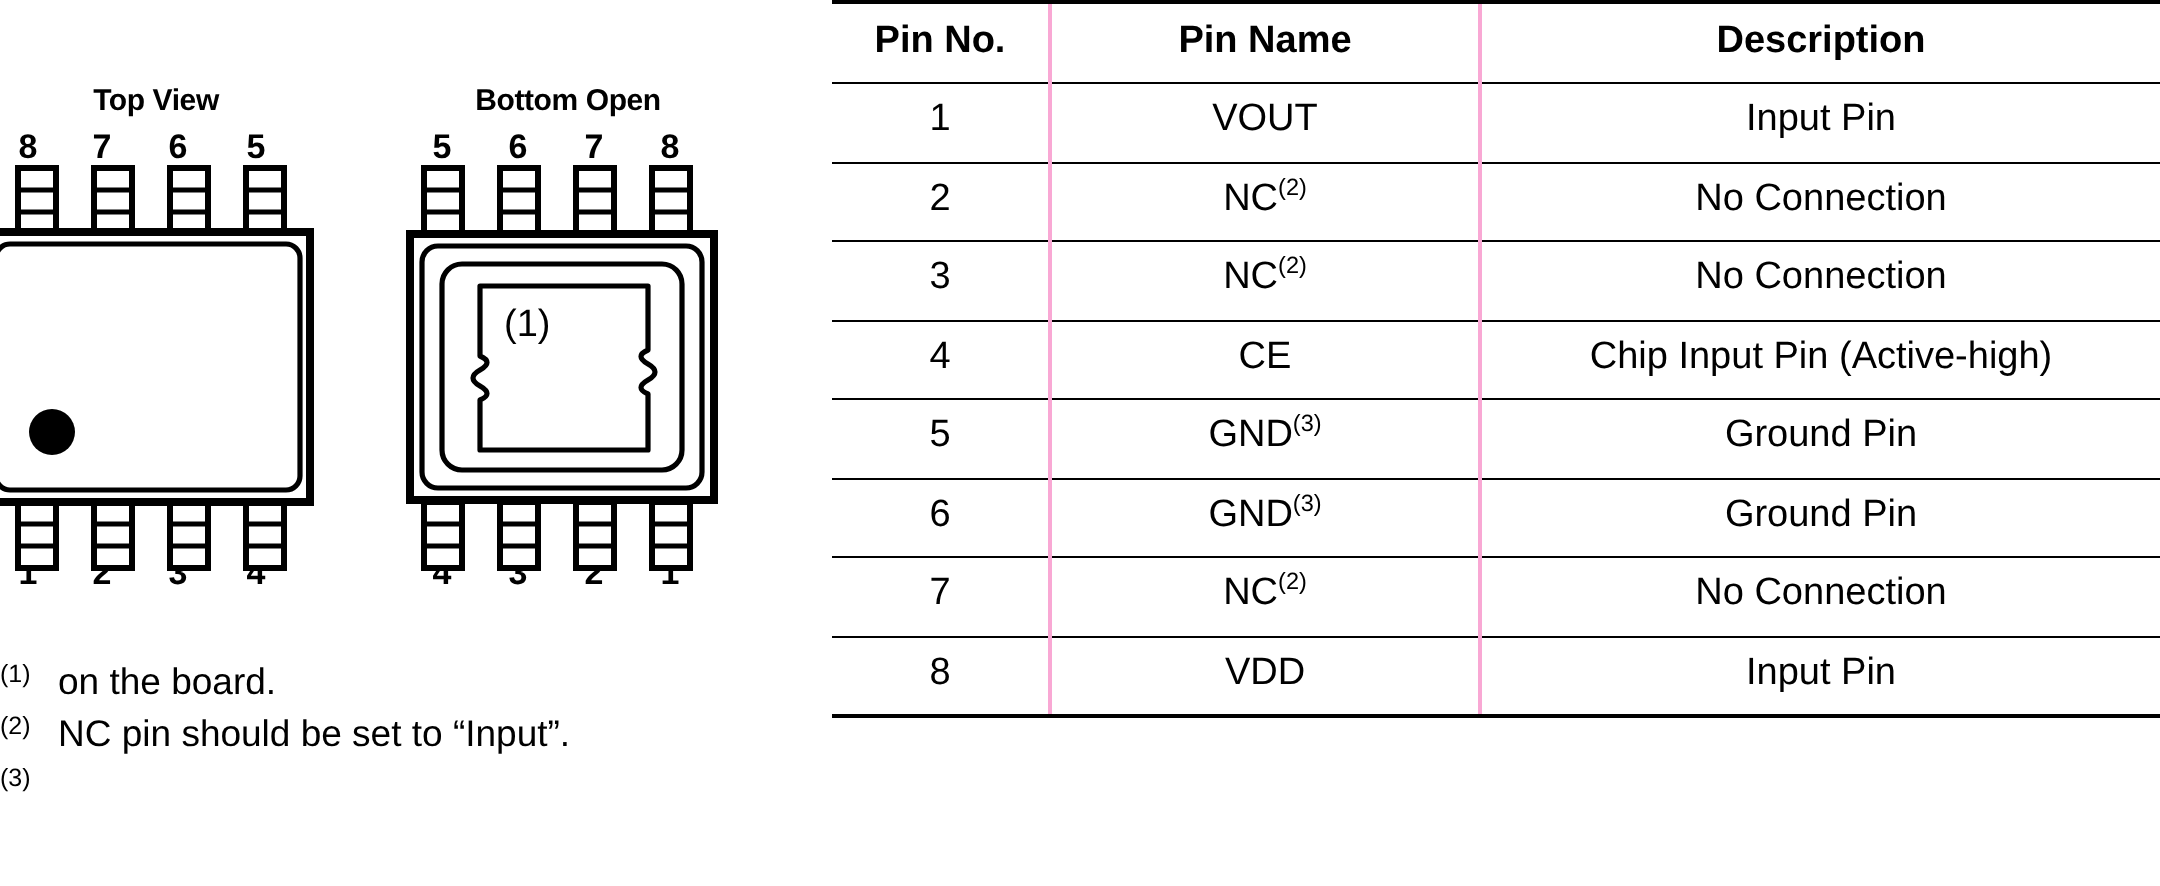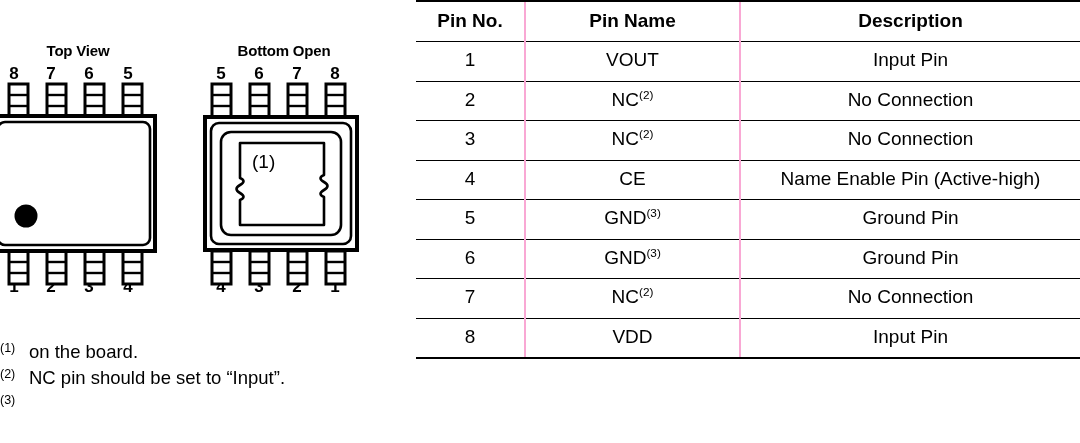--- a/index.html
+++ b/index.html
@@ -114,21 +114,20 @@
   .footnote .marker {
     position: absolute;
     left: 0;
     top: -1px;
     font-size: 12.5px;
     line-height: 20px;
   }
   .footnote .cont {
     display: block;
     white-space: nowrap;
-    margin-top: 11px;
   }
 </style>
 </head>
 <body>
 
 <div id="package-figures">
 
   <div class="view-title" id="top-view-title">Top View</div>
 
   <div class="view-title" id="bottom-view-title">Bottom Open</div>
@@ -281,21 +280,21 @@
         <td class="col-desc">No Connection</td>
       </tr>
       <tr>
         <td class="col-no">3</td>
         <td class="col-name">NC<sup class="fn">(2)</sup></td>
         <td class="col-desc">No Connection</td>
       </tr>
       <tr>
         <td class="col-no">4</td>
         <td class="col-name">CE</td>
-        <td class="col-desc">Name Enable Pin (Active-high)</td>
+        <td class="col-desc">Chip Input Pin (Active-high)</td>
       </tr>
       <tr>
         <td class="col-no">5</td>
         <td class="col-name">GND<sup class="fn">(3)</sup></td>
         <td class="col-desc">Ground Pin</td>
       </tr>
       <tr>
         <td class="col-no">6</td>
         <td class="col-name">GND<sup class="fn">(3)</sup></td>
         <td class="col-desc">Ground Pin</td>

